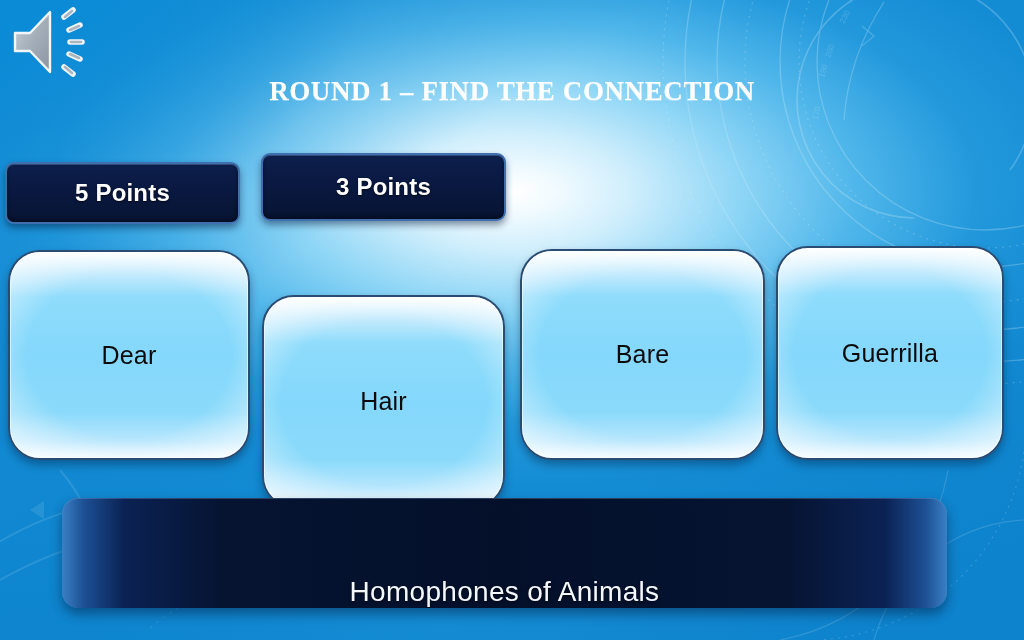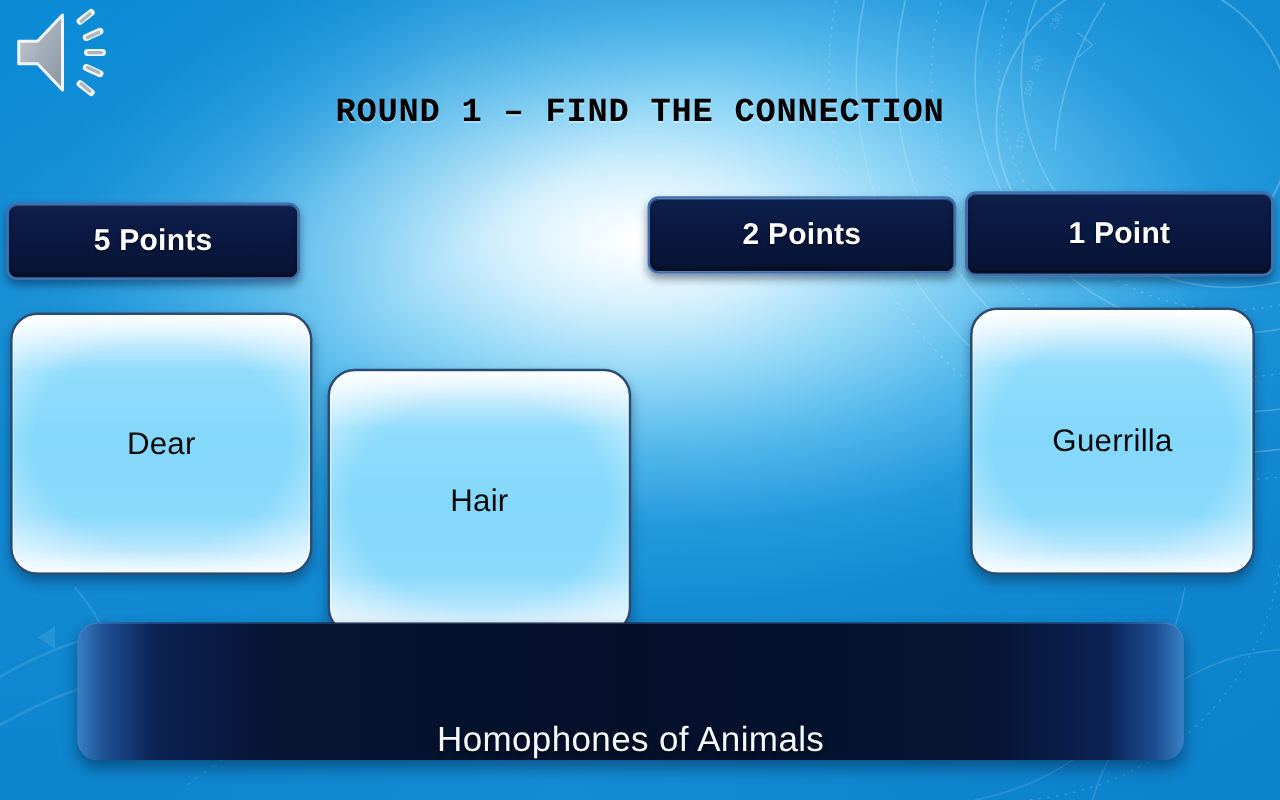--- a/index.html
+++ b/index.html
@@ -62,22 +62,22 @@
 
   
   .title {
     position: absolute;
     left: 0; right: 0;
     top: 76px;
     text-align: center;
     font-size: 27px;
     font-weight: bold;
     letter-spacing: 0.6px;
-    color: #000000;
-    font-family: Liberation Mono, monospace;
+    color: #ffffff;
+    font-family: Liberation Serif, serif;
     text-shadow: 0 1px 0 rgba(255,255,255,0.35);
     white-space: nowrap;
   }
 
   
   .points-btn {
     position: absolute;
     border-radius: 9px;
     background:
       linear-gradient(180deg, #0d1f4c 0%, #0a1942 42%, #071433 100%);
@@ -98,21 +98,21 @@
     white-space: nowrap;
   }
   .pb0 { left: 5px;   top: 162px; width: 235px; height: 62px; }
   .pb1 { left: 261px; top: 153px; width: 245px; height: 68px; }
   .pb2 { left: 518px; top: 157px; width: 247px; height: 62px; }
   .pb3 { left: 772px; top: 153px; width: 247px; height: 68px; }
 
   
   .card {
     position: absolute;
-    border-radius: 22px;
+    border-radius: 32px;
     border: 2px solid #2a4b72;
     background:
       linear-gradient(180deg,
          #ffffff 0%, #e4f6fe 5%, #bfe9fd 12%, #8fdcfc 22%,
          #84d8fb 50%, #8bdafb 78%, #b9e7fd 92%, #eaf8ff 99%);
     box-shadow:
       0 5px 9px rgba(0,25,55,0.38),
       inset 0 0 0 1px rgba(255,255,255,0.55);
     display: flex;
     align-items: center;
@@ -280,33 +280,33 @@
         <path d="M54 59 L61 65"></path>
       </g>
     </g>
   </svg>
 
   <div class="title">ROUND 1 – FIND THE CONNECTION</div>
 
   <div class="points-btn pb0">
     <span>5 Points</span>
   </div>
-  <div class="points-btn pb2">
-    <span>2 Points</span>
-  </div>
-  <div class="points-btn pb3">
-    <span>1 Point</span>
+  <div class="points-btn pb1">
+    <span>3 Points</span>
   </div>
 
   <div class="card c0">
     <span class="card-label">Dear</span>
   </div>
   <div class="card c1">
     <span class="card-label">Hair</span>
   </div>
+  <div class="card c2">
+    <span class="card-label">Bare</span>
+  </div>
   <div class="card c3">
     <span class="card-label">Guerrilla</span>
   </div>
 
   <div class="answer-bar">
     <span class="answer-label">Homophones of Animals</span>
   </div>
 
 </div>
 

